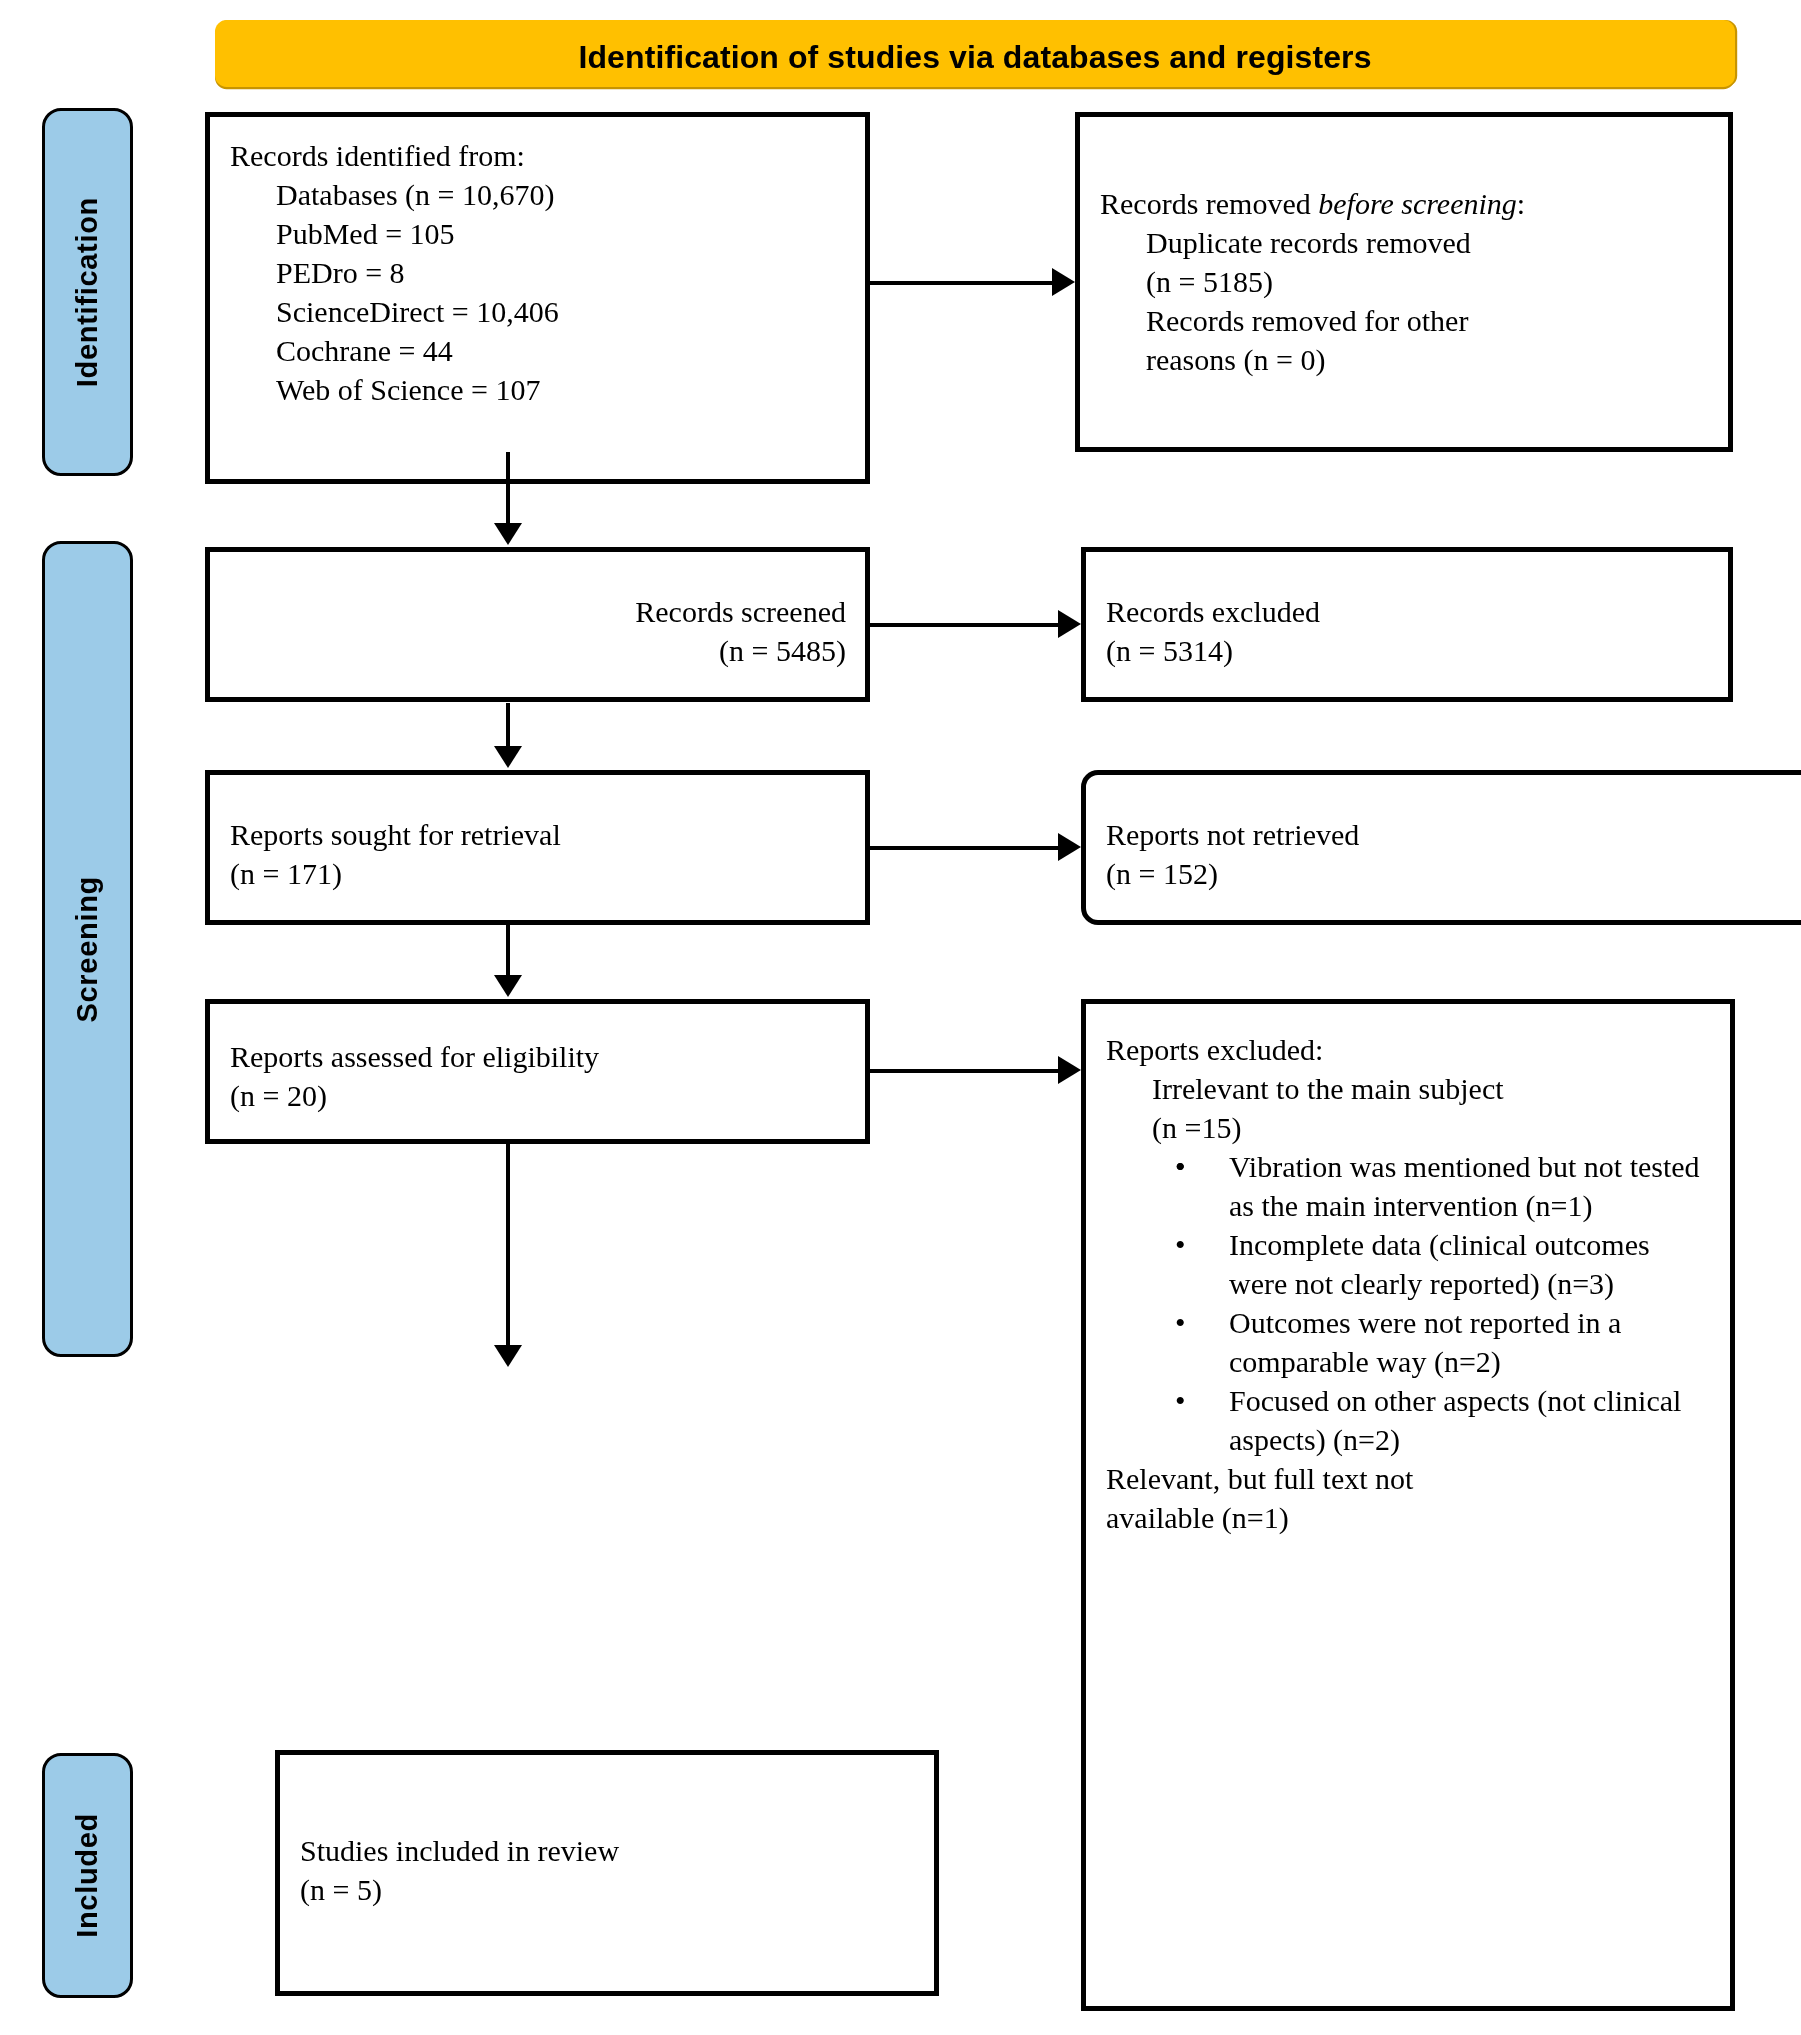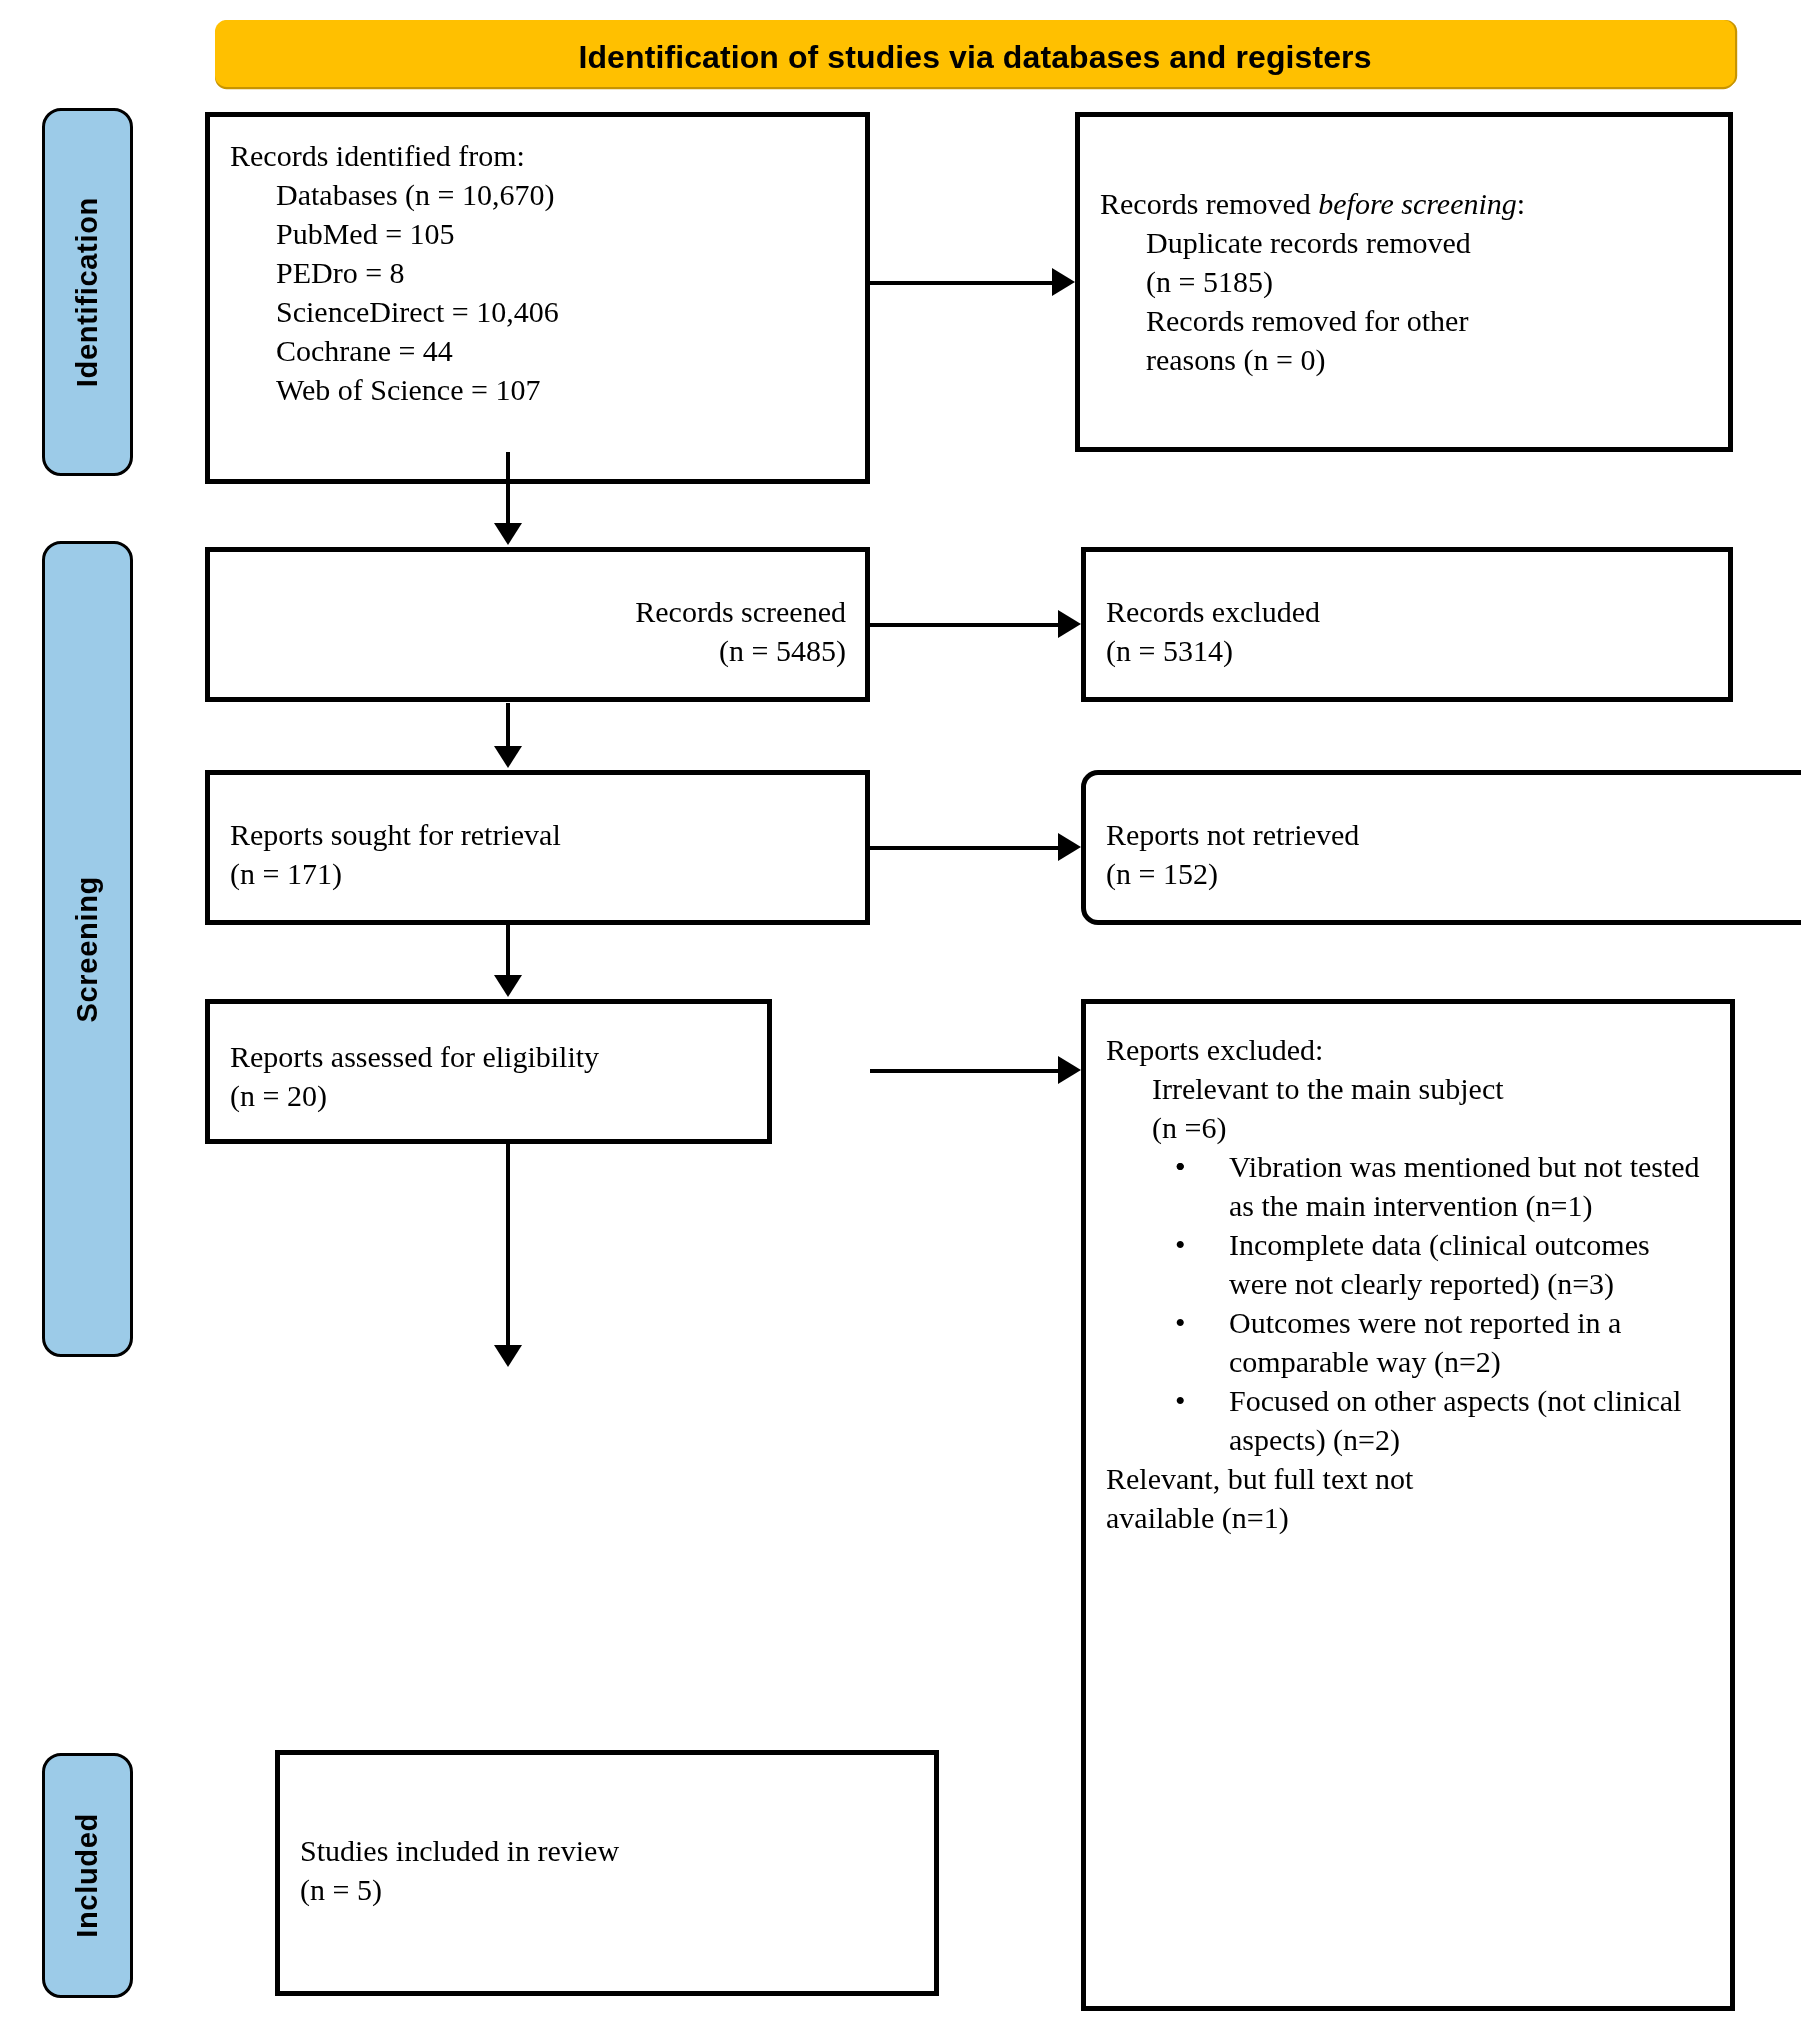--- a/index.html
+++ b/index.html
@@ -101,21 +101,21 @@
     line-height: 1.30;
   }
 
   
   #box-identified    { left: 205px;  top: 112px;  width: 665px;  height: 372px; }
   #box-removed       { left: 1075px; top: 112px;  width: 658px;  height: 340px; }
   #box-screened      { left: 205px;  top: 547px;  width: 665px;  height: 155px; }
   #box-excluded-rec  { left: 1081px; top: 547px;  width: 652px;  height: 155px; }
   #box-sought        { left: 205px;  top: 770px; width: 665px;  height: 155px; }
   #box-notretrieved  { left: 1081px; top: 770px; width: 754px;  height: 155px; border-radius: 17px; }
-  #box-assessed      { left: 205px;  top: 999px; width: 567px;  height: 145px; }
+  #box-assessed      { left: 205px;  top: 999px; width: 665px;  height: 145px; }
   #box-reports-excl  { left: 1081px; top: 999px; width: 654px;  height: 1012px; }
   #box-included      { left: 275px;  top: 1750px; width: 664px;  height: 246px; }
 
   
   .vline {
     position: absolute;
     width: 3.6px;
     background: #000000;
   }
   .hline {
@@ -198,21 +198,21 @@
   </div>
 
   <div class="fbox" id="box-assessed" style="padding-top:33px;">
     <p>Reports assessed for eligibility</p>
     <p>(n = 20)</p>
   </div>
 
   <div class="fbox" id="box-reports-excl" style="padding-top:26px;">
     <p>Reports excluded:</p>
     <p class="indent1">Irrelevant to the main subject</p>
-    <p class="indent1">(n =6)</p>
+    <p class="indent1">(n =15)</p>
 
     <ul class="blist">
       <li>
         <span class="bullet">•</span>
       </li>
       <li>
         <span class="bullet">•</span>
         <span>Vibration was mentioned but not tested as the main intervention (n=1)</span>
       </li>
       <li>

